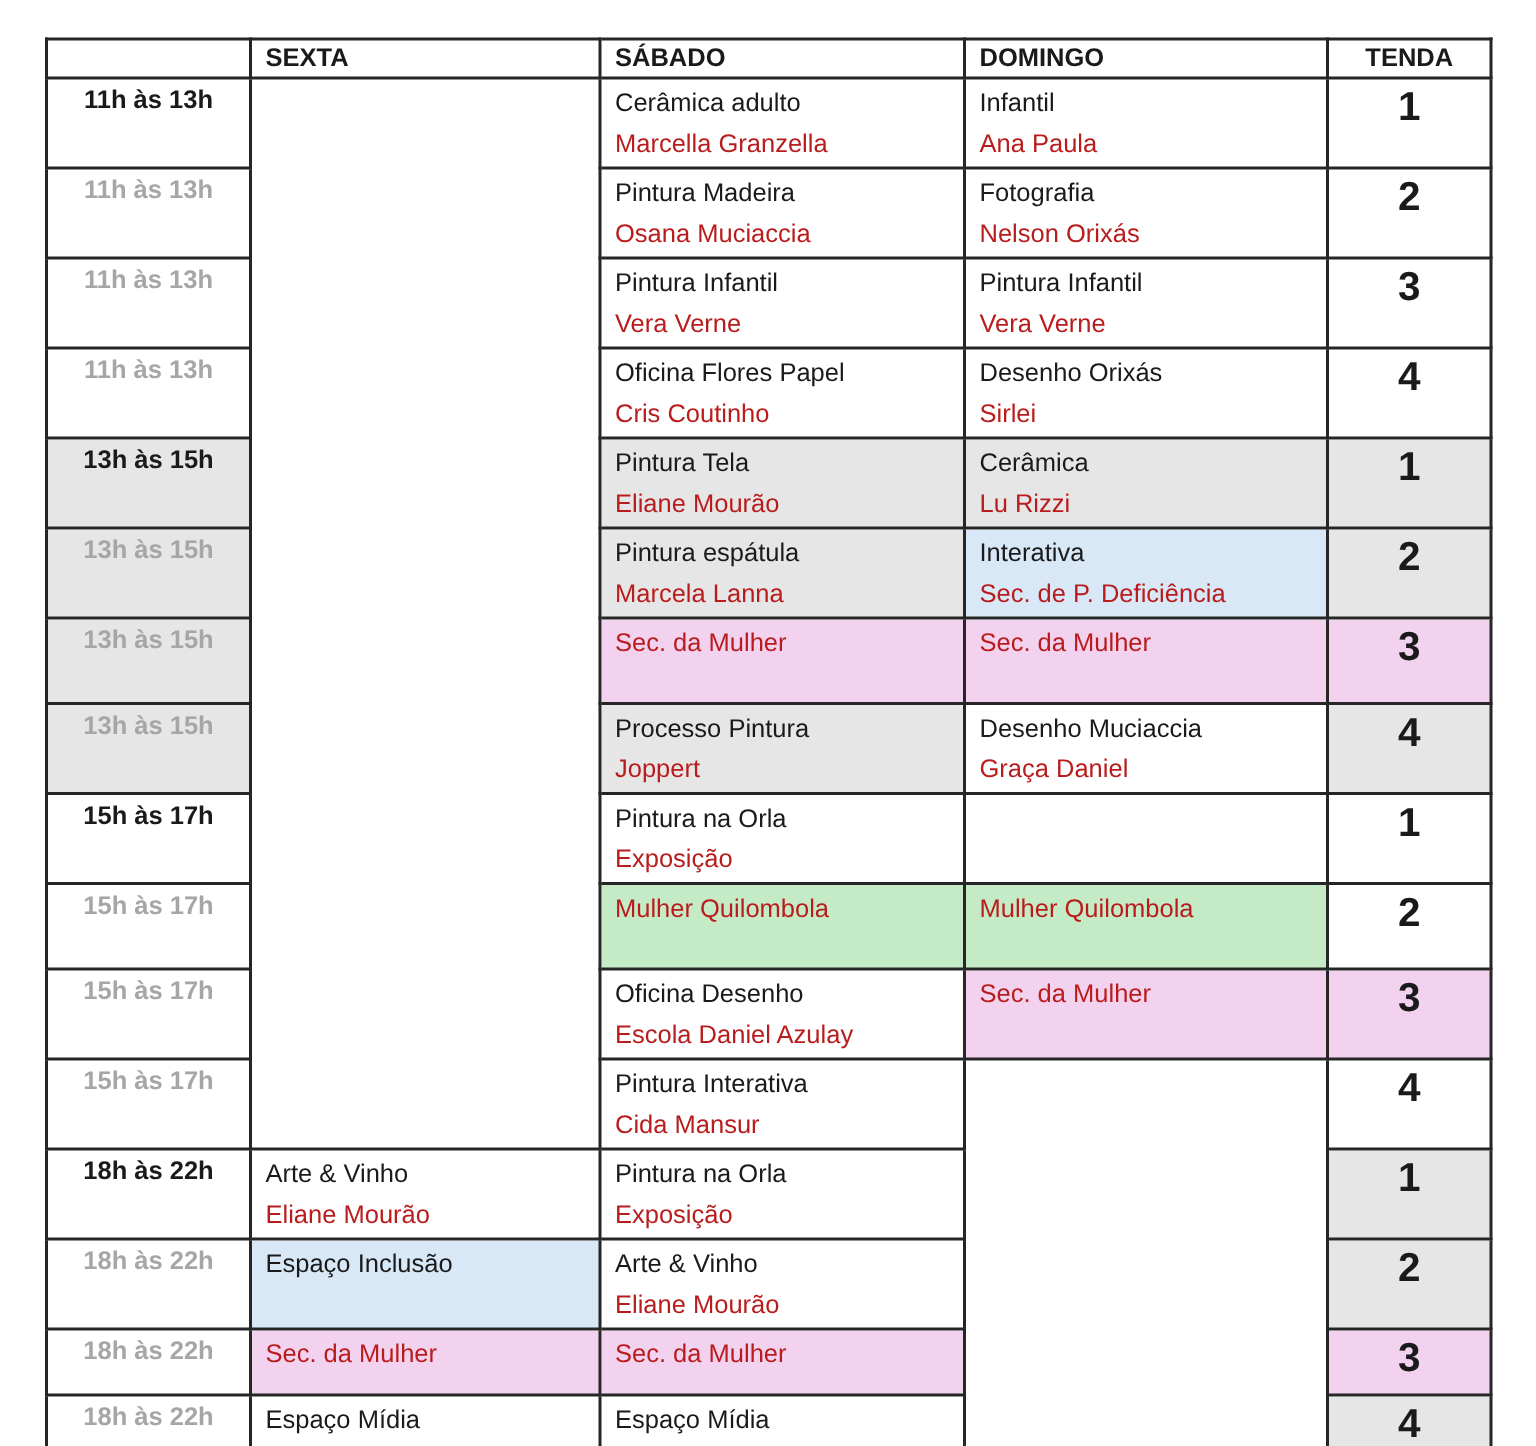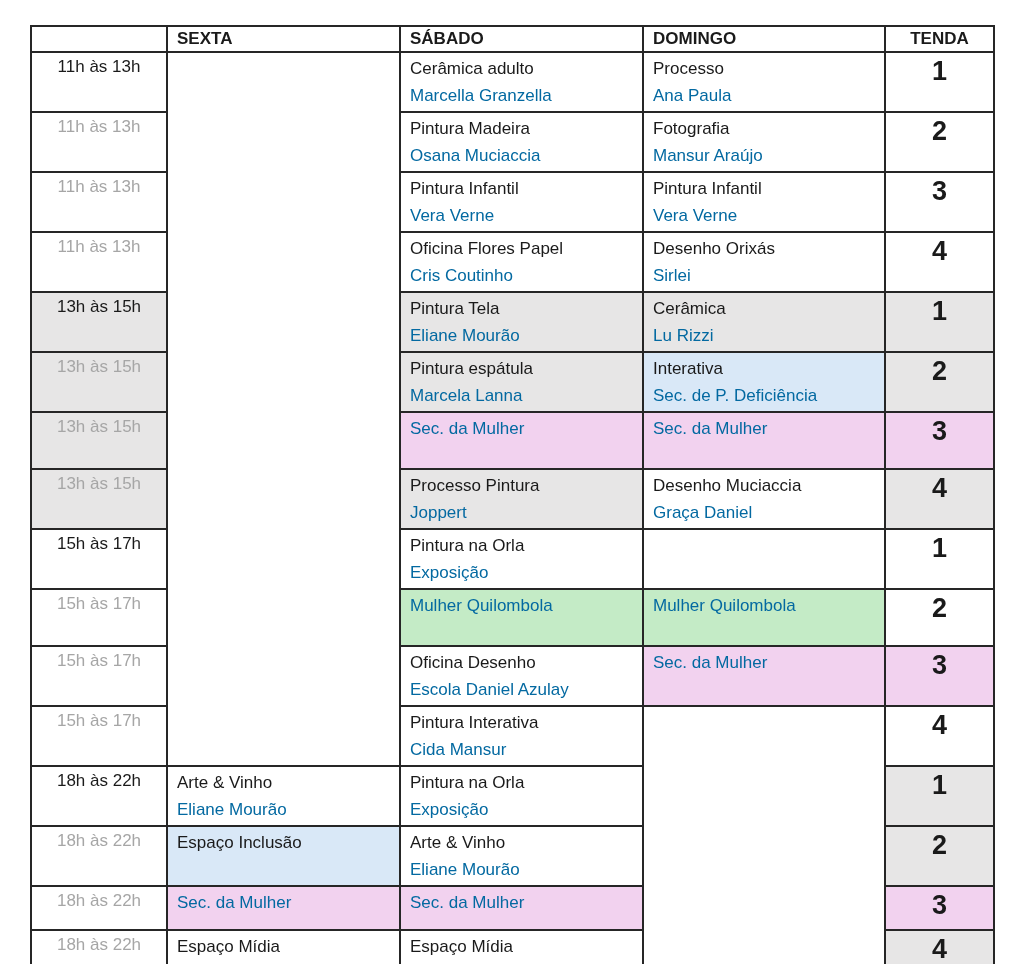--- a/index.html
+++ b/index.html
@@ -11,25 +11,25 @@
   tr.hd{height:20px;}
   tr.short1{height:44px;}
   tr.short2{height:49px;}
   col.c-time{width:136px;}
   col.c-sexta{width:233px;}
   col.c-sabado{width:243px;}
   col.c-domingo{width:242px;}
   col.c-tenda{width:109px;}
   th{font-size:17px;font-weight:700;text-align:left;padding:2px 9px;color:#1a1a1a;white-space:nowrap;}
   th.thc{text-align:center;padding:2px 18px;}
-  td.time{font-size:17px;font-weight:400;text-align:center;padding-top:4px;white-space:nowrap;}
+  td.time{font-size:17px;font-weight:700;text-align:center;padding-top:4px;white-space:nowrap;}
   td.time.muted{color:#a6a6a6;}
   td.act{font-size:17px;padding:2px 9px;}
   td.act .b{font-weight:400;line-height:27px;white-space:nowrap;}
-  td.act .s{font-weight:400;line-height:27px;color:#0369a1;white-space:nowrap;}
+  td.act .s{font-weight:400;line-height:27px;color:#b91c1c;white-space:nowrap;}
   td.tenda{font-size:27px;font-weight:700;text-align:center;padding-top:3px;line-height:1.15;}
   .bgray{background:#e7e6e6;}
   .bpink{background:#f2d2ef;}
   .bblue{background:#d9e8f7;}
   .bgreen{background:#c4ebc6;margin-top:40px;}
 </style>
 </head>
 <body>
 
 <div class="wrap">
@@ -52,34 +52,34 @@
   </tr>
 
   <tr>
     <td class="time">11h às 13h</td>
     <td class="act" rowspan="12"></td>
     <td class="act">
             <div class="b">Cerâmica adulto</div>
             <div class="s">Marcella Granzella</div>
           </td>
     <td class="act">
-            <div class="b">Processo</div>
+            <div class="b">Infantil</div>
             <div class="s">Ana Paula</div>
           </td>
     <td class="tenda">1</td>
   </tr>
   <tr>
     <td class="time muted">11h às 13h</td>
     <td class="act">
             <div class="b">Pintura Madeira</div>
             <div class="s">Osana Muciaccia</div>
           </td>
     <td class="act">
             <div class="b">Fotografia</div>
-            <div class="s">Mansur Araújo</div>
+            <div class="s">Nelson Orixás</div>
           </td>
     <td class="tenda">2</td>
   </tr>
   <tr>
     <td class="time muted">11h às 13h</td>
     <td class="act">
             <div class="b">Pintura Infantil</div>
             <div class="s">Vera Verne</div>
           </td>
     <td class="act">

